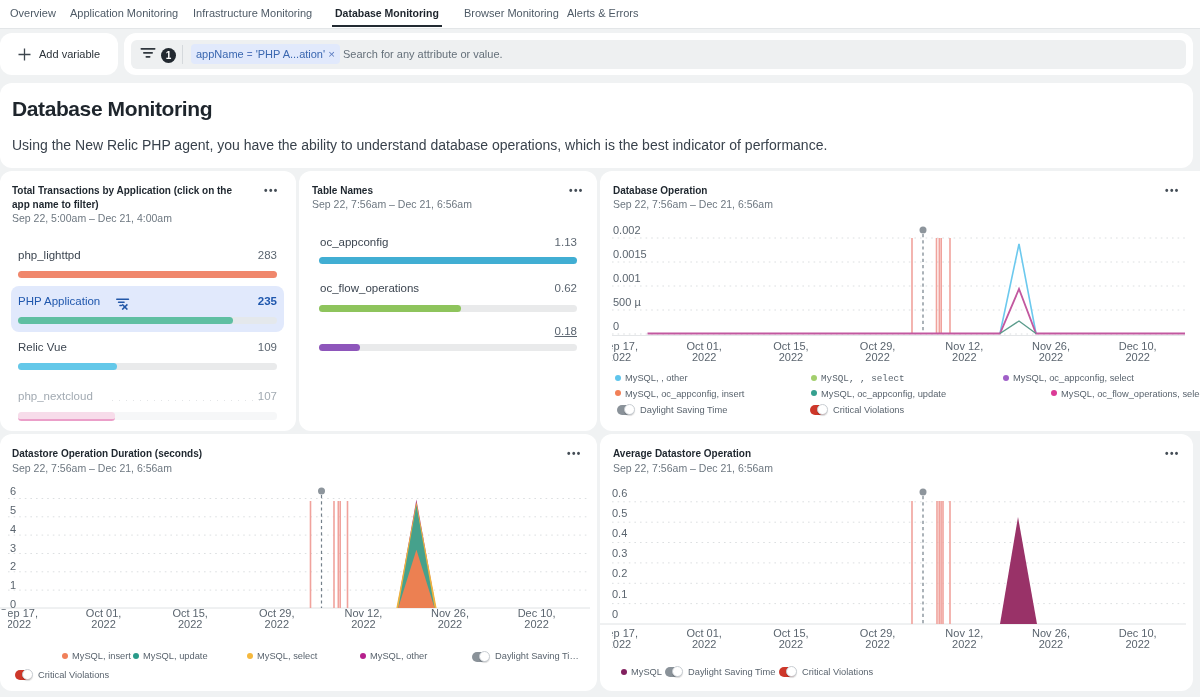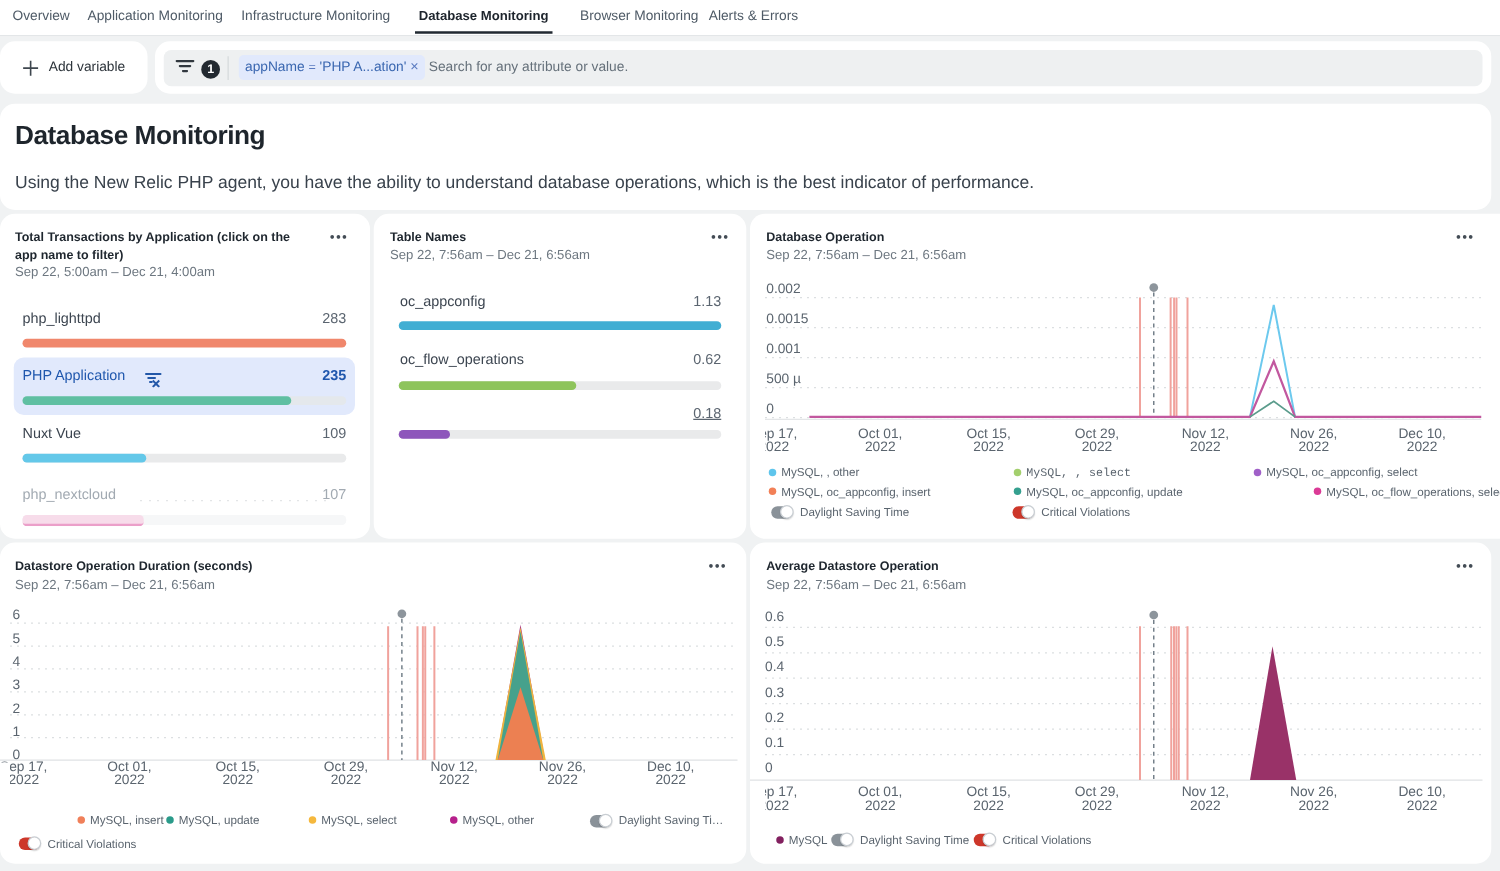--- a/index.html
+++ b/index.html
@@ -79,21 +79,21 @@
     <svg class="abs" style="left:115.5px; top:126.5px;" width="14" height="12" viewBox="0 0 14 12">
       <rect x="0" y="0.4" width="13.2" height="1.5" rx="0.75" fill="#2257a8"></rect>
       <rect x="1.8" y="3.6" width="7" height="1.5" rx="0.75" fill="#2257a8"></rect>
       <rect x="3.2" y="6.8" width="3" height="1.5" rx="0.75" fill="#2257a8"></rect>
       <path d="M6.2 6.4 L11.4 11.6 M11.4 6.4 L6.2 11.6" stroke="#2257a8" stroke-width="1.5"></path>
     </svg>
     <div class="bval" style="left:217px; top:123.5px; width:60px; color:#1f57ad; font-weight:700;">235</div>
     <div class="btrack" style="left:18px; top:146px; width:259px; background:#e4e8ec;"></div>
     <div class="bfill" style="left:18px; top:146px; width:215px; background:#5fbfa2;"></div>
 
-    <div class="blabel" style="left:18px; top:170px;">Nuxt Vue</div>
+    <div class="blabel" style="left:18px; top:170px;">Relic Vue</div>
     <div class="bval" style="left:217px; top:170px; width:60px;">109</div>
     <div class="btrack" style="left:18px; top:191.5px; width:259px;"></div>
     <div class="bfill" style="left:18px; top:191.5px; width:99px; background:#64c8e9;"></div>
 
     <div class="blabel" style="left:18px; top:218.5px; color:#a2aab2;">php_nextcloud</div>
     <div class="bval" style="left:217px; top:218.5px; width:60px; color:#a2aab2;">107</div>
     <div class="abs" style="left:112px; top:228.5px; width:150px; height:1.5px; background:repeating-linear-gradient(90deg,#e3e5e7 0 1.5px,transparent 1.5px 7px);"></div>
     <div class="btrack" style="left:18px; top:241px; width:259px; background:#f6f7f8; height:8px;"></div>
     <div class="bfill" style="left:18px; top:241px; width:97px; background:#f7dcea; height:8.5px; border-bottom:2px solid #eb9fc9; box-sizing:border-box; border-radius:3.5px;"></div>
   </div>

